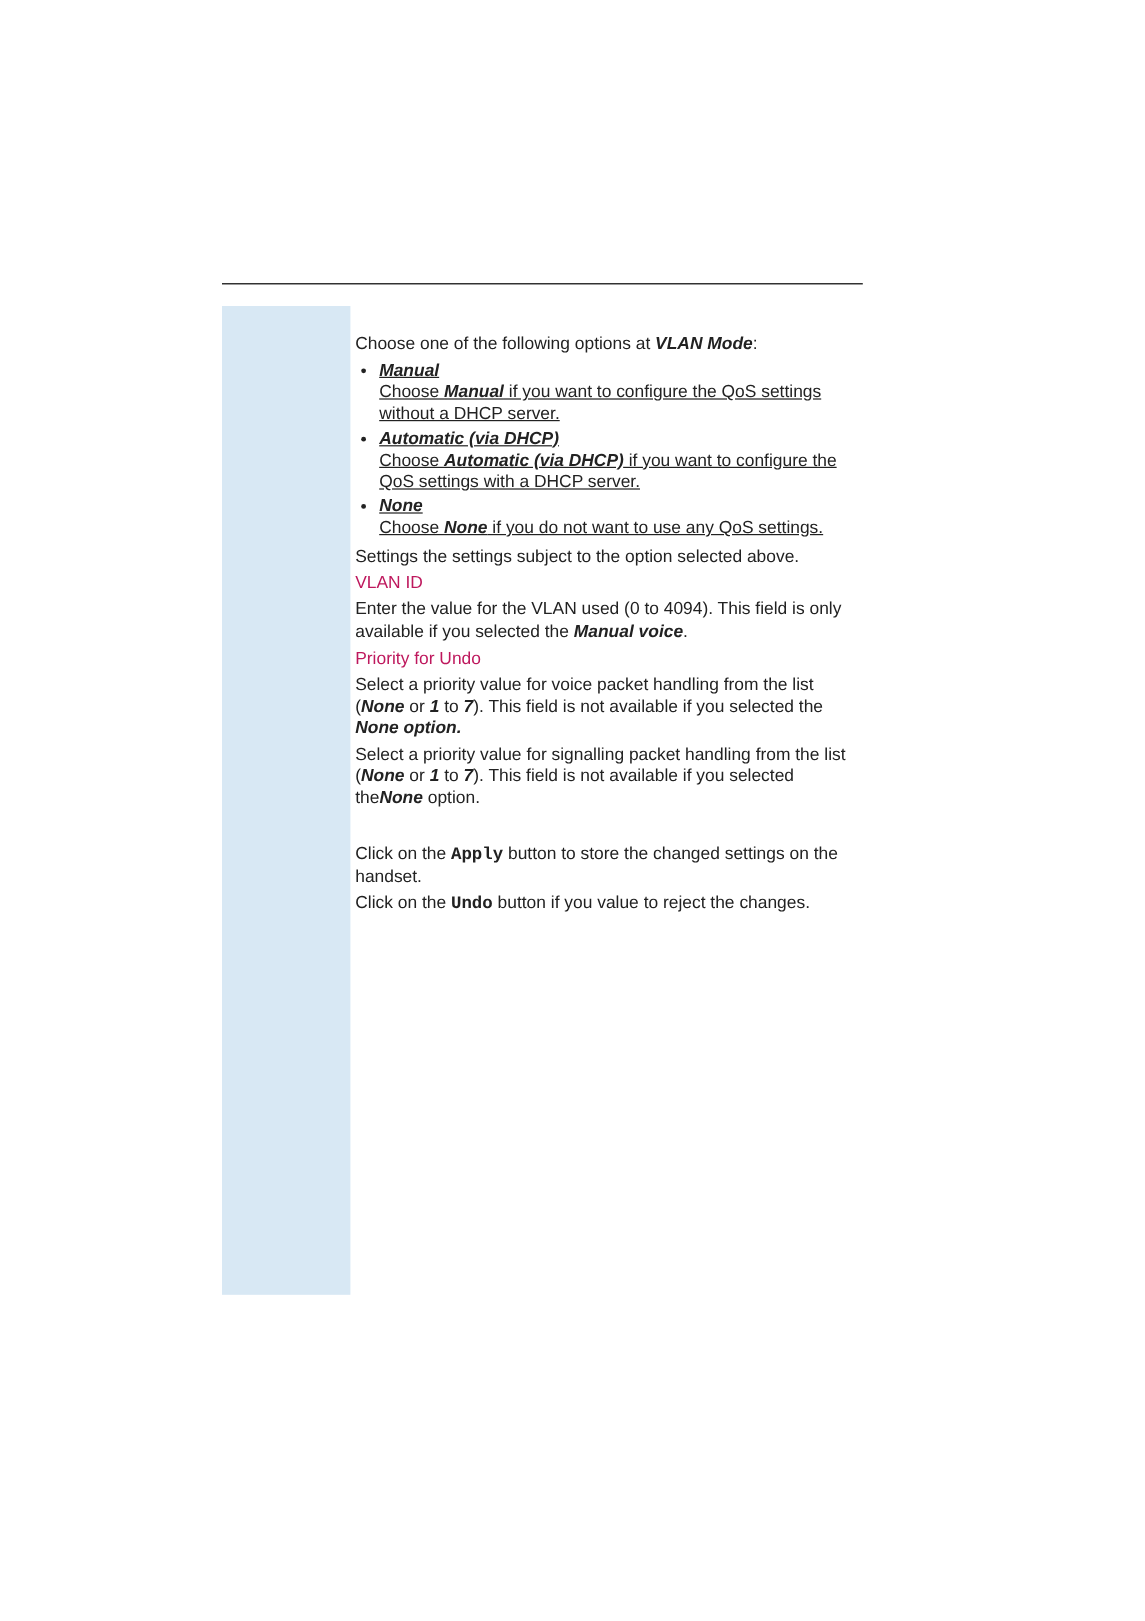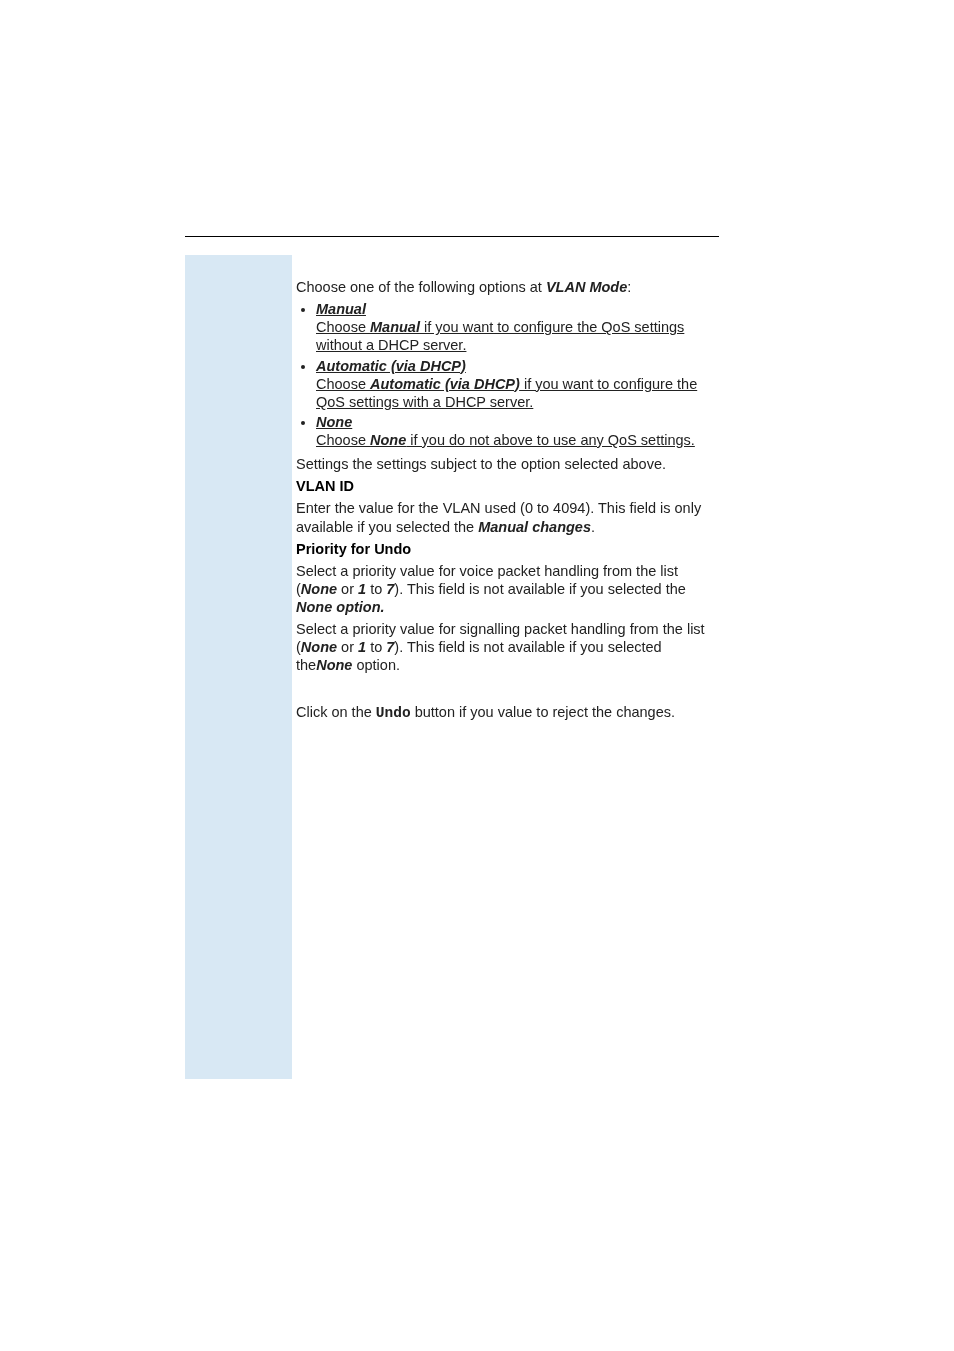--- a/index.html
+++ b/index.html
@@ -46,22 +46,22 @@
   }
   .content ul {
     margin: 4px 0 6px 0;
     padding-left: 20px;
   }
   .content li {
     margin-bottom: 2px;
     text-decoration: underline;
   }
   .heading-blue {
-    color: #000000;
-    font-weight: bold;
+    color: #be185d;
+    font-weight: normal;
     margin-top: 16px;
     margin-bottom: 2px;
   }
   .section-gap {
     margin-top: 28px;
   }
   .link-row {
     margin-top: 28px;
   }
   .link-row .arrow {
@@ -94,42 +94,45 @@
       <li>
         <span class="bi">Manual</span><br>
         <span>Choose </span><span class="bi">Manual</span><span> if you want to configure the QoS settings without a DHCP server.</span>
       </li>
       <li>
         <span class="bi">Automatic (via DHCP)</span><br>
         <span>Choose </span><span class="bi">Automatic (via DHCP)</span><span> if you want to configure the QoS settings with a DHCP server.</span>
       </li>
       <li>
         <span class="bi">None</span><br>
-        <span>Choose </span><span class="bi">None</span><span> if you do not above to use any QoS settings.</span>
+        <span>Choose </span><span class="bi">None</span><span> if you do not want to use any QoS settings.</span>
       </li>
     </ul>
 
     <p>Settings the settings subject to the option selected above.</p>
 
     <p class="heading-blue">VLAN ID</p>
     <p>
-      <span>Enter the value for the VLAN used (0 to 4094). This field is only available if you selected the </span><span class="bi">Manual changes</span><span>.</span>
+      <span>Enter the value for the VLAN used (0 to 4094). This field is only available if you selected the </span><span class="bi">Manual voice</span><span>.</span>
     </p>
 
     <p class="heading-blue">Priority for Undo</p>
     <p>
       <span>Select a priority value for voice packet handling from the list (</span><span class="bi">None</span><span> or </span><span class="bi">1</span><span> to </span><span class="bi">7</span><span>). This field is not available if you selected the </span><span class="bi">None option.</span><span></span>
     </p>
 
     <p>
       <span>Select a priority value for signalling packet handling from the list (</span><span class="bi">None</span><span> or </span><span class="bi">1</span><span> to </span><span class="bi">7</span><span>). This field is not available if you selected the</span><span class="bi">None</span><span> option.</span>
     </p>
 
     <div class="section-gap">
       <p>
+        <span>Click on the </span><span class="mono">Apply</span><span> button to store the changed settings on the handset.</span>
+      </p>
+      <p>
         <span>Click on the </span><span class="mono">Undo</span><span> button if you value to reject the changes.</span>
       </p>
     </div>
 
     <div class="link-row">
     </div>
 
   </div>
 </div>
 

